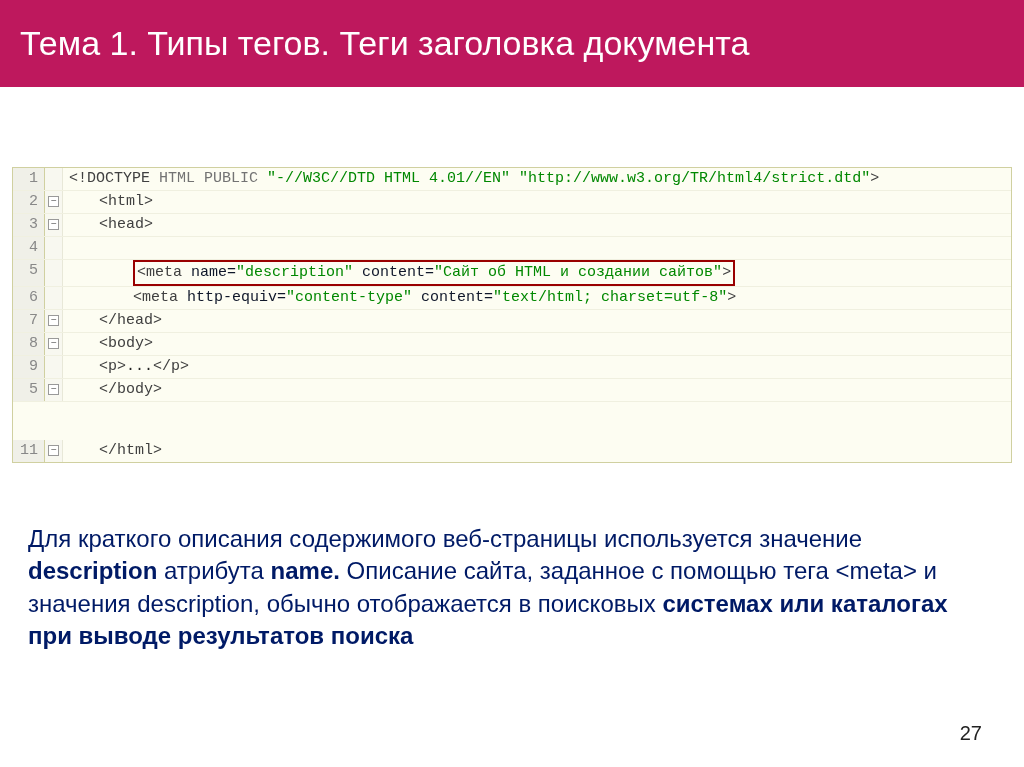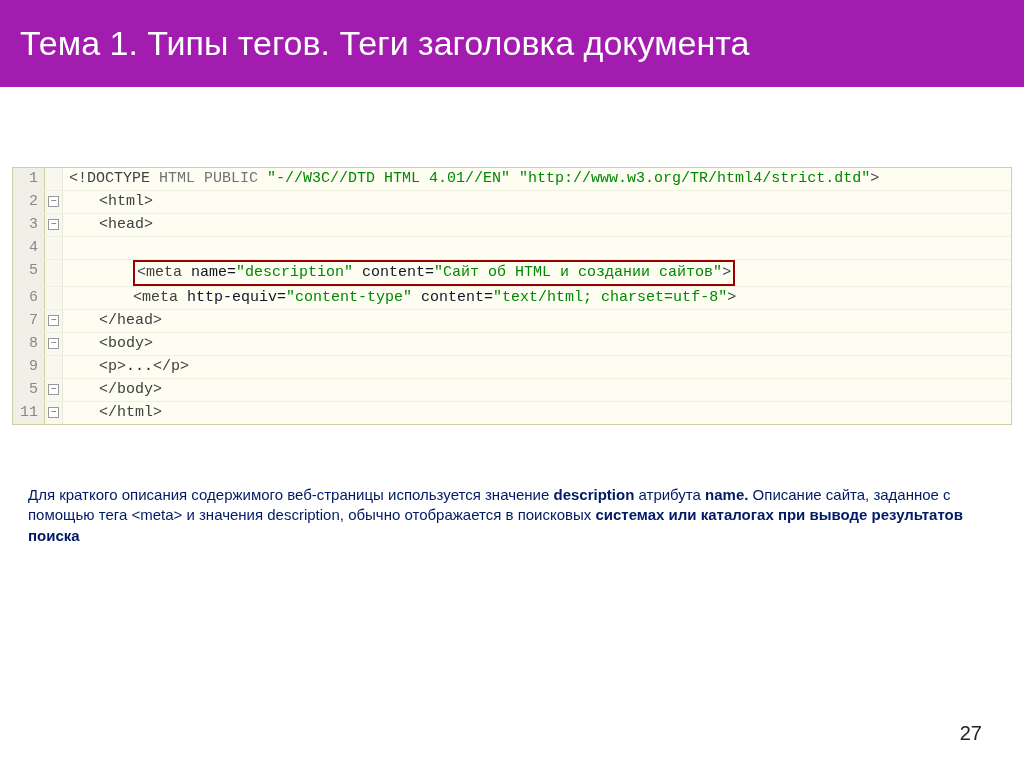--- a/index.html
+++ b/index.html
@@ -4,41 +4,41 @@
 <style>
   * { margin: 0; padding: 0; box-sizing: border-box; }
   body {
     font-family: Arial, sans-serif;
     background: white;
     width: 1024px;
     height: 767px;
     position: relative;
   }
   .header {
-    background: #a21caf;
+    background: #be185d;
     color: white;
     font-size: 34px;
     padding: 24px 20px;
     font-weight: normal;
   }
   .code-block {
     margin: 80px 12px 0 12px;
     border: 1px solid #d0d0a0;
     background: #fdfdf2;
     font-family: "Courier New", monospace;
     font-size: 15px;
   }
   .code-line {
     display: flex;
     align-items: stretch;
     border-bottom: 1px solid #f0f0e0;
     min-height: 22px;
     line-height: 22px;
   }
-  .code-line:last-child { border-bottom: none; }
+  .code-line:last-child { border-bottom: none; margin-top: 38px; }
   .lineno {
     width: 32px;
     text-align: right;
     color: #888;
     background: #f0f0e8;
     padding-right: 6px;
     border-right: 1px solid #d0d0a0;
     flex-shrink: 0;
     font-family: "Courier New", monospace;
   }
@@ -71,21 +71,21 @@
   .val  { color: #008800; }
   .kw   { color: #737373; }
   .txt  { color: #222; }
   .highlight-box {
     border: 2px solid #990000;
     padding: 0 2px;
     display: inline-block;
   }
   .body-text {
     margin: 60px 28px 0 28px;
-    font-size: 15px;
+    font-size: 24px;
     color: #001a66;
     line-height: 1.35;
   }
   .body-text b { font-weight: bold; }
   .pagenum {
     position: absolute;
     bottom: 22px;
     right: 42px;
     font-size: 20px;
     color: #222;

